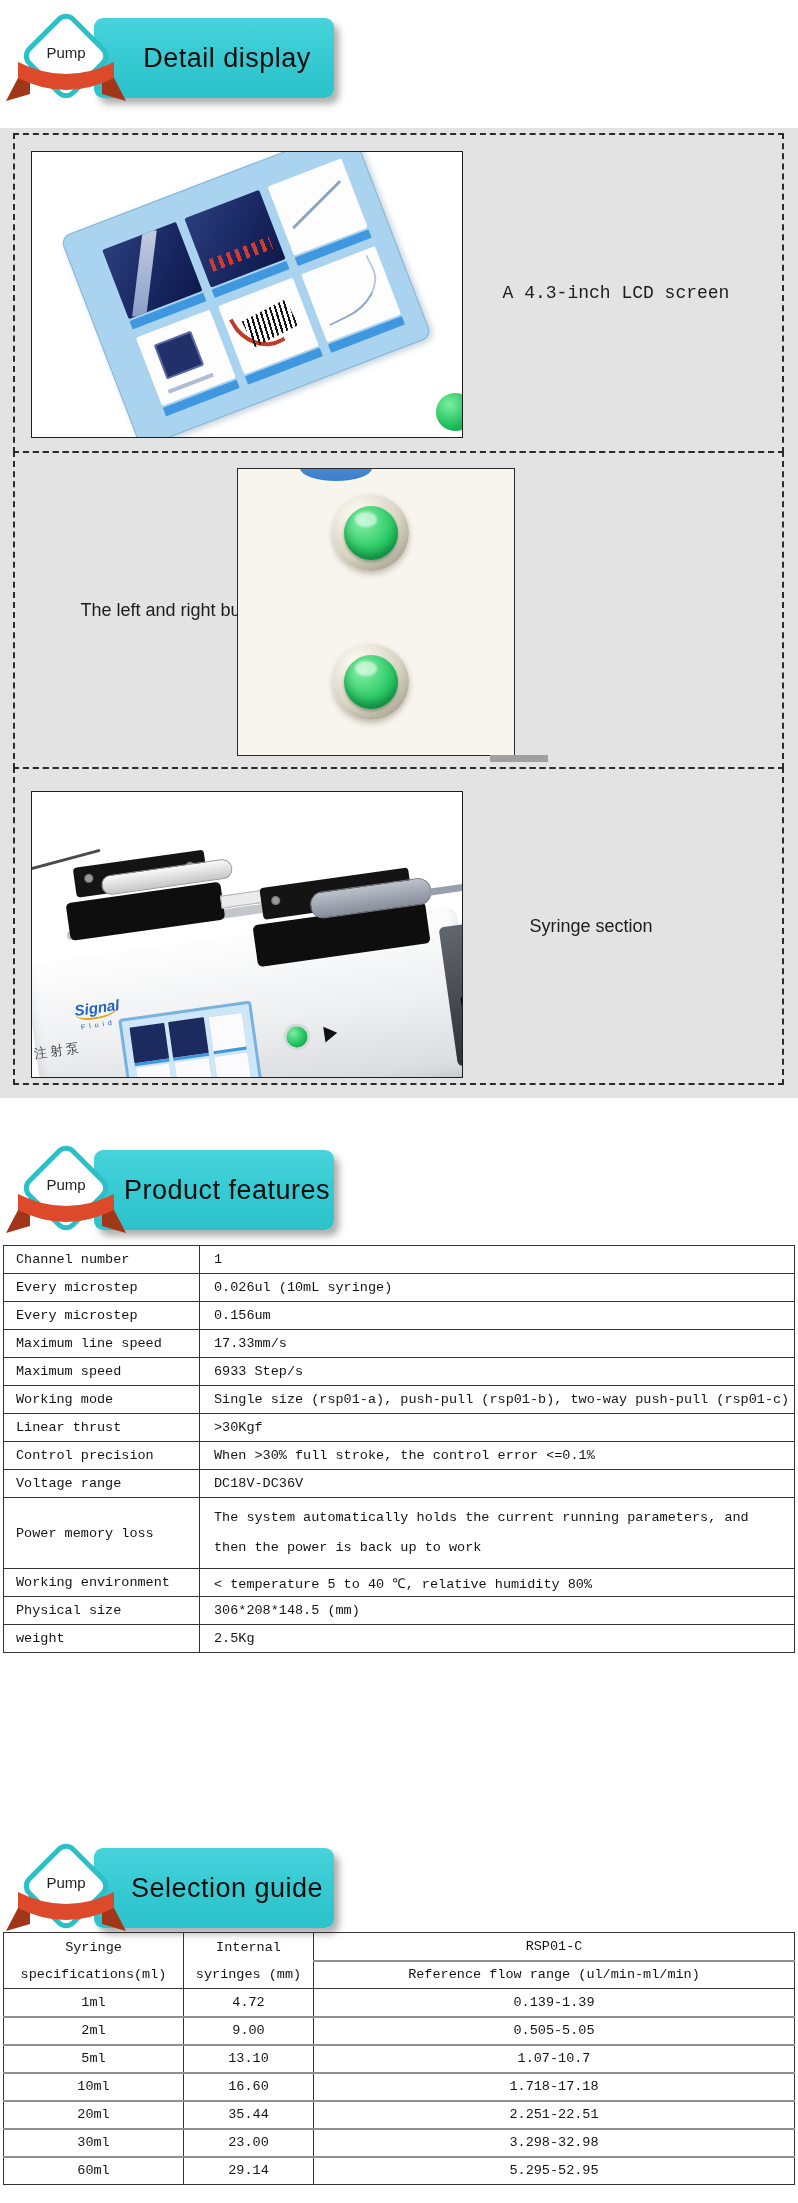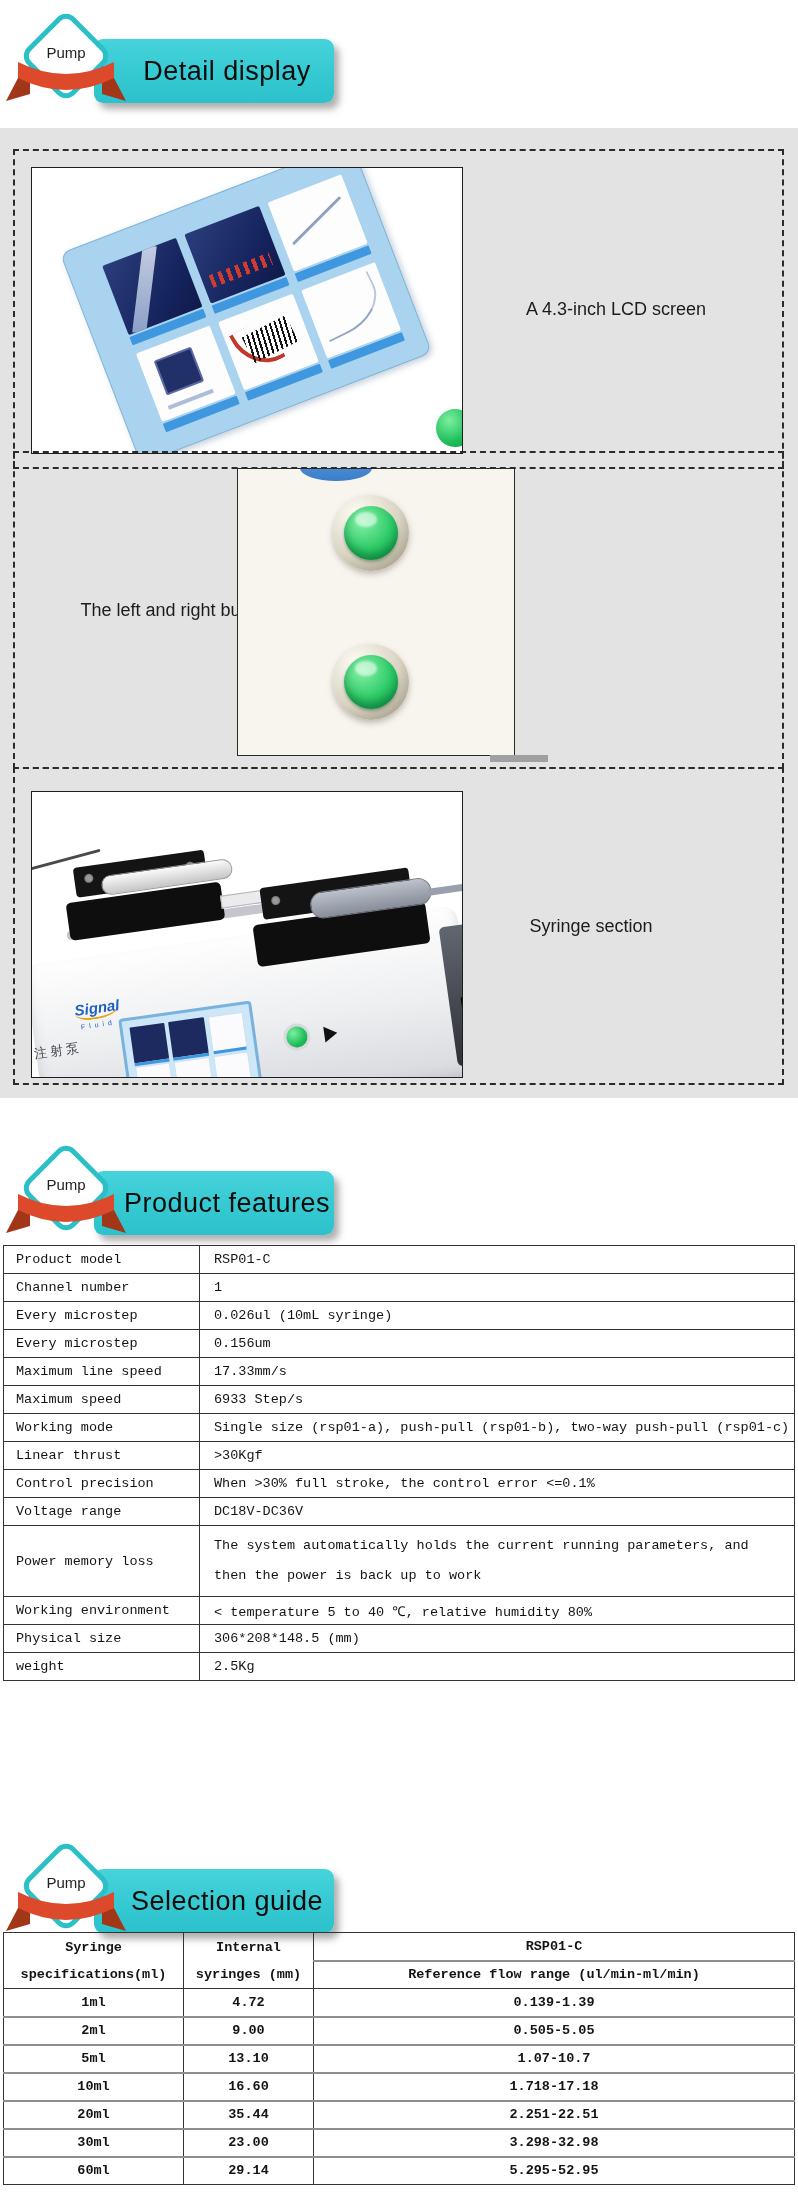--- a/index.html
+++ b/index.html
@@ -6,32 +6,32 @@
     --teal:#35C9D2; --teal-dark:#2BBFC8; --ribbon-red:#DC4A2B; --ribbon-dark:#A23619;
     --section-bg:#E3E3E3; --dash-border:#2B2B2B; --table-line:#333333; --table-line-gray:#8F8F8F;
     --button-green:#22C55E; --lcd-blue:#A9D3EE;
   }
   *{box-sizing:border-box; margin:0; padding:0;}
   body{background:#fff; font-family:"Liberation Sans", sans-serif;}
   #canvas{position:relative; width:798px; height:2203px; background:#fff; margin:0 auto; overflow:hidden;}
 
   
   .section-header{position:absolute; width:360px; height:116px;}
-  .pill{position:absolute; left:88px; top:14px; width:240px; height:64px; border-radius:9px;
+  .pill{position:absolute; left:88px; top:14px; width:240px; height:80px; border-radius:9px;
         background:linear-gradient(180deg,#47d3db 0%, var(--teal) 55%, #2cc2cb 100%);
         box-shadow:5px 6px 7px rgba(110,110,110,.55);
-        display:flex; align-items:center; justify-content:center;margin-top:21px;}
+        display:flex; align-items:center; justify-content:center;}
   .pill span{font-size:27px; color:#0c0c0c; letter-spacing:.5px; padding-left:26px;}
   .badge-svg{position:absolute; left:-2px; top:0; width:122px; height:116px; z-index:2;}
   .badge-svg text{font-family:"Liberation Sans",sans-serif; font-size:15px; fill:#222;}
 
   
   #detail-area{position:absolute; left:0; top:128px; width:798px; height:970px; background:var(--section-bg);}
   .dashed-box{position:absolute; left:13px; width:771px; border:2px dashed var(--dash-border);}
-  #dbox1{top:21px;   height:320px;}
+  #dbox1{top:5px;   height:320px;font-family:Liberation Mono, monospace;}
   #dbox2{top:323px; height:318px;}
   #dbox3{top:639px; height:318px;}
 
   .photo{position:absolute; background:#fff; border:1px solid #1e1e1e; overflow:hidden;}
   .caption{position:absolute; display:flex; align-items:center; justify-content:center;
            font-size:18px; color:#1c1c1c; text-align:center;}
 
   
   #lcd-photo{left:16px; top:16px; width:432px; height:287px;}
   .lcd-panel{position:absolute; left:58px; top:22px; width:312px; height:226px; background:var(--lcd-blue);
@@ -125,21 +125,21 @@
   .spec-table-wrap{position:absolute; left:3px; width:792px;}
   #features-wrap{top:1245px;}
   #guide-wrap{top:1932px;}
   table{width:100%; border-collapse:collapse; font-family:"Liberation Mono","DejaVu Sans Mono",monospace;
         font-size:13.5px; color:#141414; table-layout:fixed;}
   #features-table td{border:1.5px solid var(--table-line); height:28px; padding:0 2px 0 12px; white-space:nowrap; overflow:hidden;}
   #features-table .fl{width:196px;}
   #features-table .fv{padding-left:14px;}
   #features-table .fv.wrap{white-space:normal; line-height:30px; padding:5px 20px 5px 14px; overflow:visible;}
   #guide-table th, #guide-table td{border:1px solid var(--table-line); height:28px; text-align:center;
-        font-weight:700; padding:0 4px; white-space:nowrap;}
+        font-weight:400; padding:0 4px; white-space:nowrap;}
   #guide-table .c1{width:180px;}
   #guide-table .c2{width:130px;}
   #guide-table th{vertical-align:middle;}
   #guide-table .sub-divide{border-bottom:2px solid var(--table-line-gray);}
   #guide-table tbody tr{border-top:2px solid var(--table-line-gray);}
   #guide-table tbody tr:first-child{border-top:1.5px solid var(--table-line);}
   .two-line div{line-height:27px;}
 </style>
 </head>
 <body>
@@ -265,24 +265,20 @@
       <path d="M16,60 L16,88 L-8,95 L4,72 Z" fill="#A23619"></path>
       <path d="M88,60 L88,88 L112,95 L100,72 Z" fill="#A23619"></path>
       <path d="M4,56 Q52,80 100,56 L100,72 Q52,96 4,72 Z" fill="#DC4A2B"></path>
       <text x="52" y="52" text-anchor="middle">Pump</text>
     </svg>
   </div>
 
   <div class="spec-table-wrap" id="features-wrap">
     <table id="features-table">
       <tbody id="features-tbody">
-          <tr>
-            <td class="fl">Product model</td>
-            <td class="fv">RSP01-C</td>
-          </tr>
           <tr>
             <td class="fl">Channel number</td>
             <td class="fv">1</td>
           </tr>
           <tr>
             <td class="fl">Every microstep</td>
             <td class="fv">0.026ul (10mL syringe)</td>
           </tr>
           <tr>
             <td class="fl">Every microstep</td>

